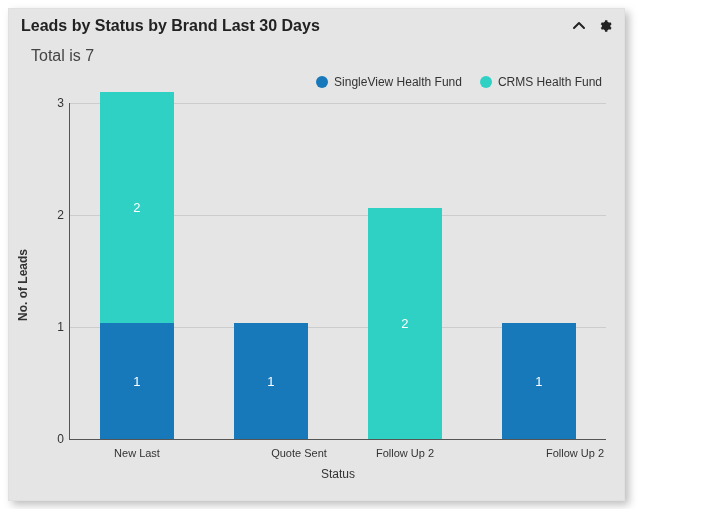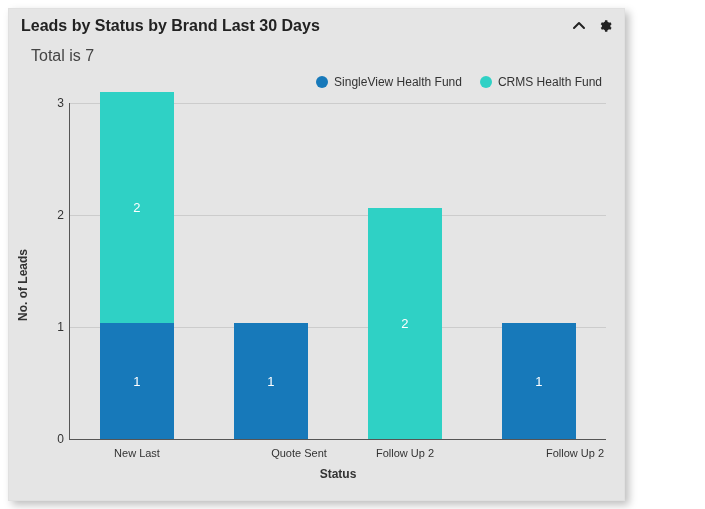--- a/index.html
+++ b/index.html
@@ -100,21 +100,21 @@
       text-align: center;
       transform: translateX(-50%);
       white-space: nowrap;
     }
     .xlabel {
       position: absolute;
       left: 50%;
       bottom: -42px;
       transform: translateX(-50%);
       font-size: 12px;
-      font-weight: 700;
+      font-weight: 400;
       color: #333;
       margin-top: 16px;
     }
     .bar {
       position: absolute;
       bottom: 0;
     }
     .seg {
       width: 100%;
       display: flex;

